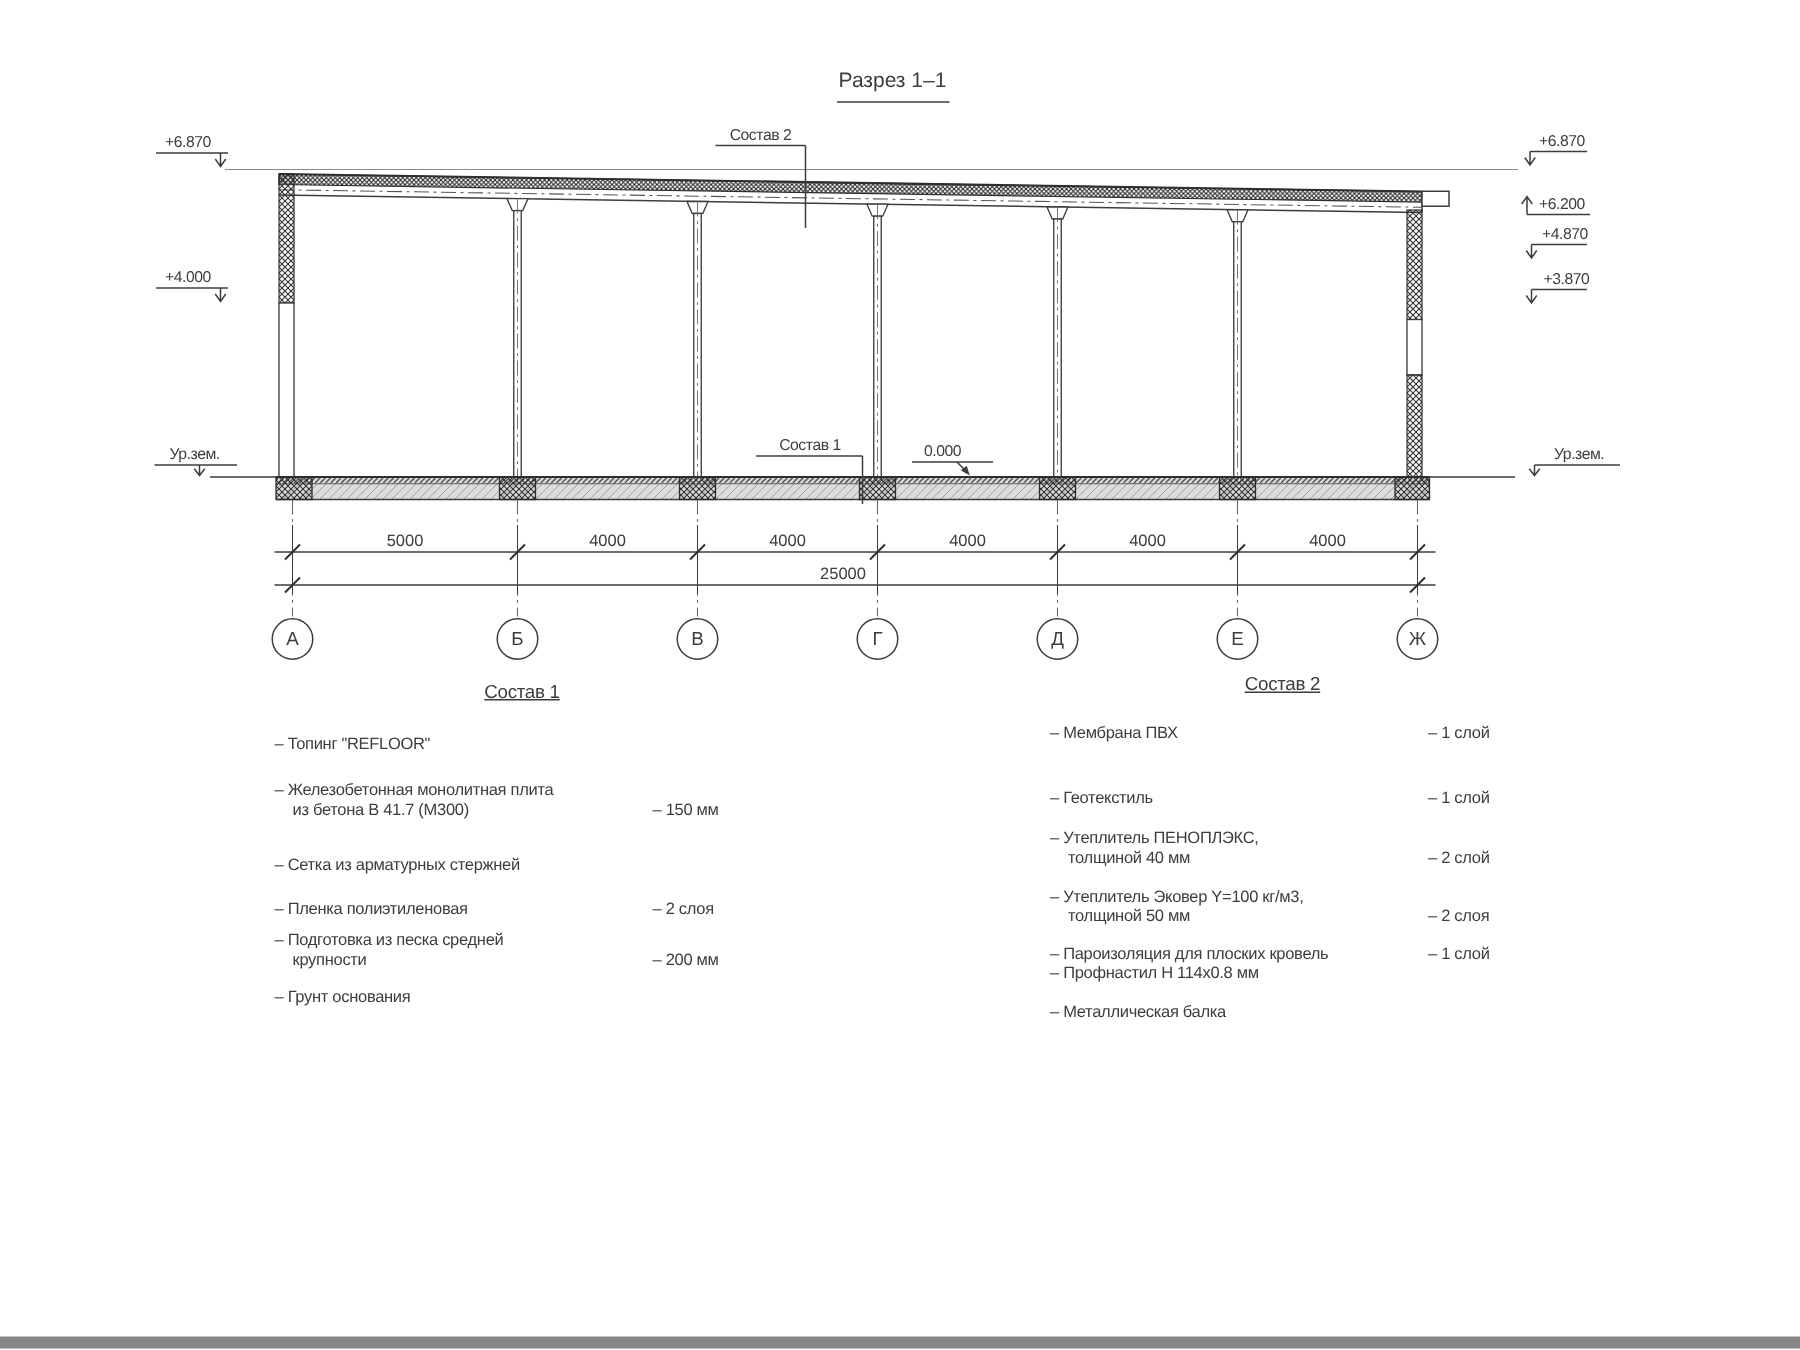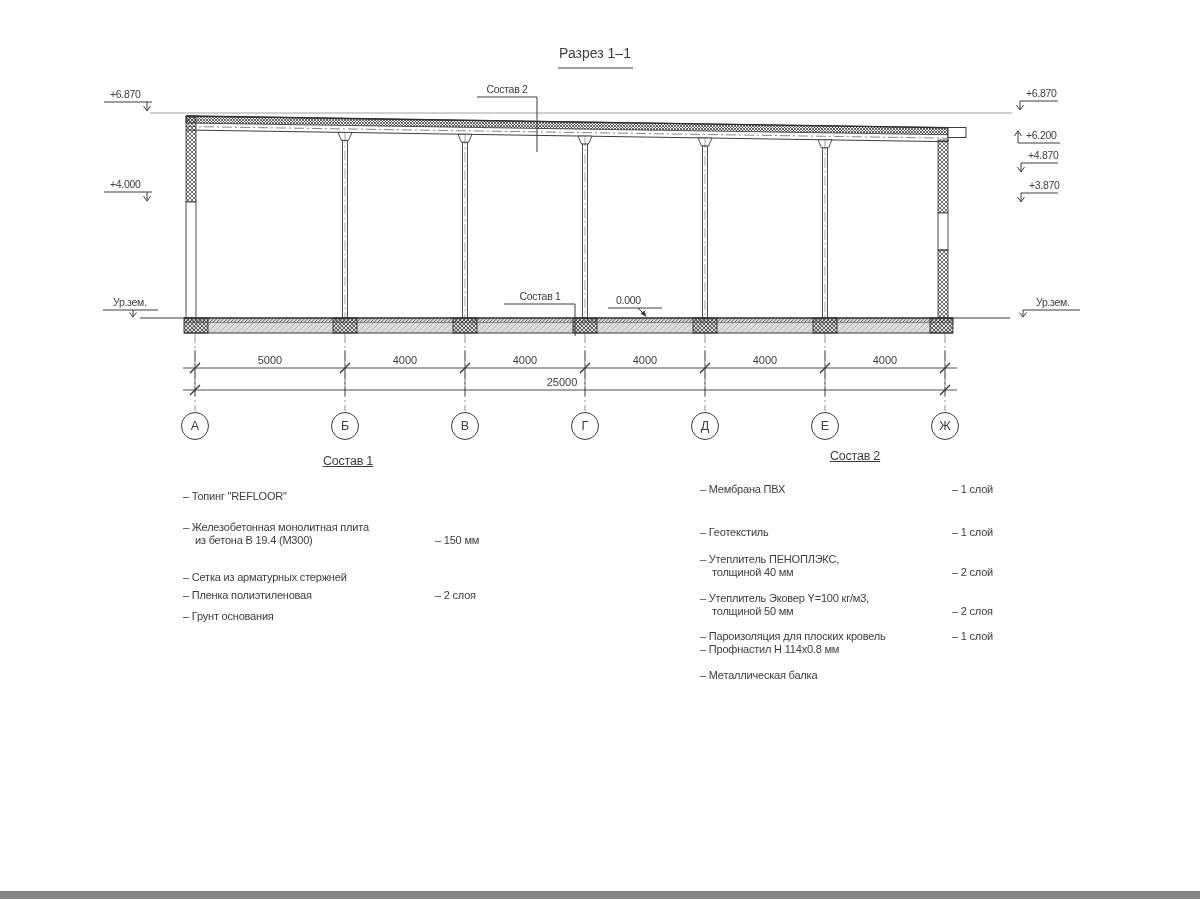--- a/index.html
+++ b/index.html
@@ -248,30 +248,35 @@
 </svg>
 
 <div class="list list1">
   <div class="list-heading">Состав 1</div>
   <div class="item" style="margin-bottom:18px">
     <div class="item-name">– Топинг "REFLOOR"</div>
     <div class="item-value"></div>
   </div>
   <div class="item" style="margin-bottom:24px">
     <div class="item-name">– Железобетонная монолитная плита
-из бетона В 19.4 (М300)</div>
+из бетона В 41.7 (М300)</div>
     <div class="item-value">– 150 мм</div>
   </div>
-  <div class="item" style="margin-bottom:5px">
+  <div class="item" style="margin-bottom:16px">
     <div class="item-name">– Сетка из арматурных стержней</div>
     <div class="item-value"></div>
   </div>
   <div class="item" style="margin-bottom:8px">
     <div class="item-name">– Пленка полиэтиленовая</div>
     <div class="item-value">– 2 слоя</div>
+  </div>
+  <div class="item" style="margin-bottom:12px">
+    <div class="item-name">– Подготовка из песка средней
+крупности</div>
+    <div class="item-value">– 200 мм</div>
   </div>
   <div class="item">
     <div class="item-name">– Грунт основания</div>
     <div class="item-value"></div>
   </div>
 </div>
 
 <div class="list list2">
   <div class="list-heading">Состав 2</div>
   <div class="item" style="margin-bottom:30px">

